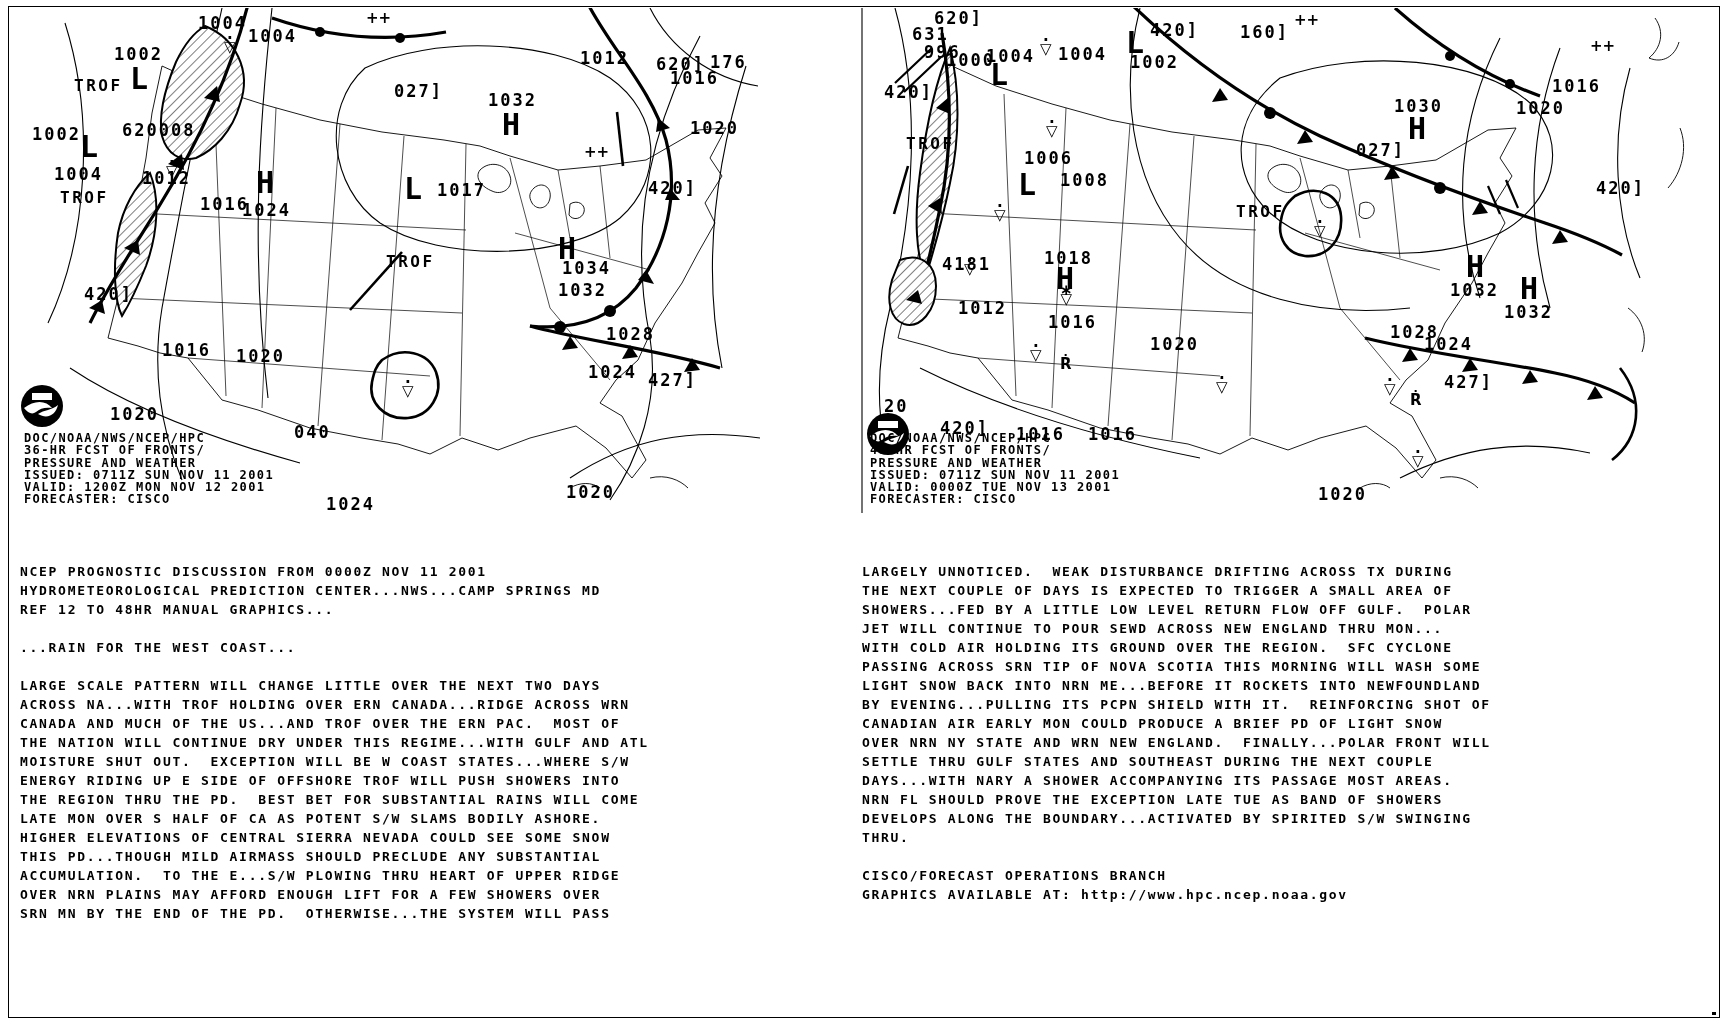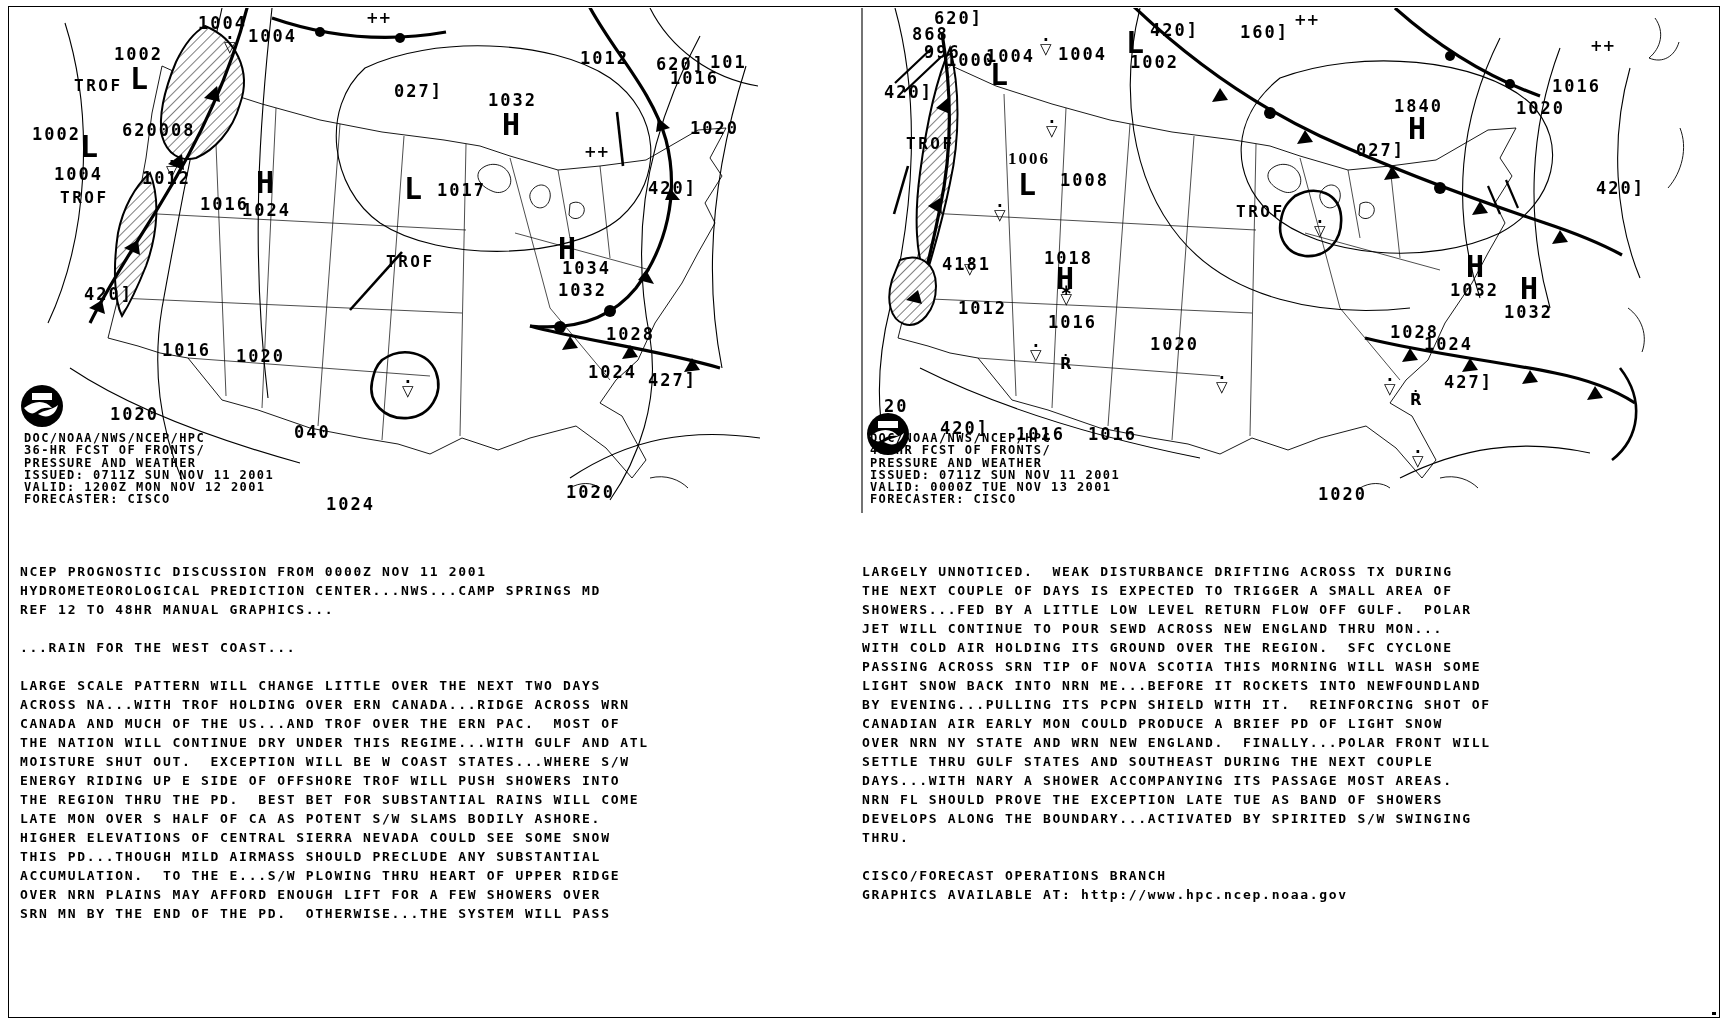--- a/index.html
+++ b/index.html
@@ -105,21 +105,21 @@
       <div class="lb sym" style="left: 214px; top: 26px;">·
 ▽</div>
       <div class="lb p" style="left: 238px; top: 20px;">1004</div>
       <div class="lb p" style="left: 104px; top: 38px;">1002</div>
       <div class="lb trof" style="left: 64px; top: 70px;">TROF</div>
       <div class="lb big" style="left: 120px; top: 56px;">L</div>
       <div class="lb sym" style="left: 356px; top: 6px;">++</div>
       <div class="lb p" style="left: 570px; top: 42px;">1012</div>
       <div class="lb p" style="left: 646px; top: 48px;">620]</div>
       <div class="lb p" style="left: 660px; top: 62px;">1016</div>
-      <div class="lb p" style="left: 700px; top: 46px;">101</div>
+      <div class="lb p" style="left: 700px; top: 46px;">176</div>
       <div class="lb p" style="left: 384px; top: 75px;">027]</div>
       <div class="lb p" style="left: 478px; top: 84px;">1032</div>
       <div class="lb big" style="left: 492px; top: 102px;">H</div>
       <div class="lb p" style="left: 680px; top: 112px;">1020</div>
       <div class="lb p" style="left: 22px; top: 118px;">1002</div>
       <div class="lb p" style="left: 112px; top: 114px;">620008</div>
       <div class="lb big" style="left: 70px; top: 124px;">L</div>
       <div class="lb sym" style="left: 574px; top: 140px;">++</div>
       <div class="lb p" style="left: 44px; top: 158px;">1004</div>
       <div class="lb sym" style="left: 156px; top: 150px;">·
@@ -211,43 +211,43 @@
     <polygon class="tri" points="795,378 787,392 803,390"></polygon>
     <path class="front2" d="M820,360 C845,392 840,430 812,452"></path>
 
     <path class="front2" d="M495,188 c22,-12 44,-2 46,20 c2,24 -14,42 -36,40 c-18,-2 -28,-18 -24,-36 c2,-12 6,-17 14,-24 Z"></path>
 
     <path class="front2" d="M108,158 L94,206"></path>
     <path class="iso2" d="M95,75 L132,40 M104,84 L141,49"></path>
   </svg>
   <div class="labels">
       <div class="lb p" style="left: 134px; top: 2px;">620]</div>
-      <div class="lb p" style="left: 112px; top: 18px;">868</div>
+      <div class="lb p" style="left: 112px; top: 18px;">631</div>
       <div class="lb p" style="left: 124px; top: 36px;">996</div>
       <div class="lb p" style="left: 146px; top: 44px;">1000</div>
       <div class="lb p" style="left: 186px; top: 40px;">1004</div>
       <div class="lb big" style="left: 190px; top: 52px;">L</div>
       <div class="lb sym" style="left: 240px; top: 28px;">·
 ▽</div>
       <div class="lb p" style="left: 258px; top: 38px;">1004</div>
       <div class="lb big" style="left: 326px; top: 20px;">L</div>
       <div class="lb p" style="left: 330px; top: 46px;">1002</div>
       <div class="lb p" style="left: 350px; top: 14px;">420]</div>
       <div class="lb p" style="left: 440px; top: 16px;">160]</div>
       <div class="lb sym" style="left: 494px; top: 8px;">++</div>
       <div class="lb p" style="left: 84px; top: 76px;">420]</div>
       <div class="lb trof" style="left: 106px; top: 128px;">TROF</div>
-      <div class="lb p" style="left: 208px; top: 142px; font-family: Liberation Serif, serif;">1006</div>
+      <div class="lb p" style="left: 224px; top: 142px;">1006</div>
       <div class="lb big" style="left: 218px; top: 162px;">L</div>
       <div class="lb p" style="left: 260px; top: 164px;">1008</div>
       <div class="lb sym" style="left: 246px; top: 110px;">·
 ▽</div>
       <div class="lb sym" style="left: 194px; top: 194px;">·
 ▽</div>
-      <div class="lb p" style="left: 594px; top: 90px;">1840</div>
+      <div class="lb p" style="left: 594px; top: 90px;">1030</div>
       <div class="lb big" style="left: 608px; top: 106px;">H</div>
       <div class="lb p" style="left: 556px; top: 134px;">027]</div>
       <div class="lb p" style="left: 752px; top: 70px;">1016</div>
       <div class="lb p" style="left: 716px; top: 92px;">1020</div>
       <div class="lb sym" style="left: 790px; top: 34px;">++</div>
       <div class="lb p" style="left: 796px; top: 172px;">420]</div>
       <div class="lb trof" style="left: 436px; top: 196px;">TROF</div>
       <div class="lb sym" style="left: 514px; top: 210px;">·
 ▽</div>
       <div class="lb p" style="left: 142px; top: 228px; margin-top: 20px;">4181</div>

